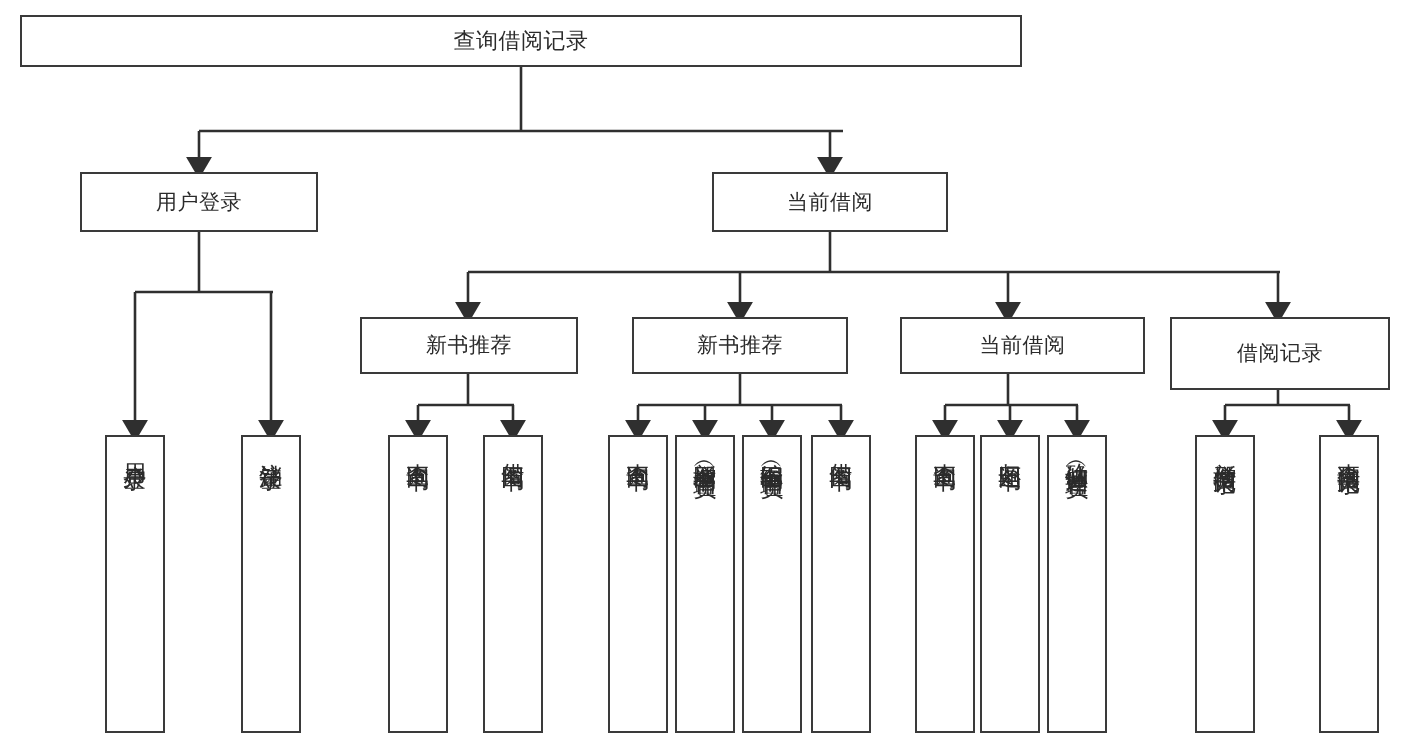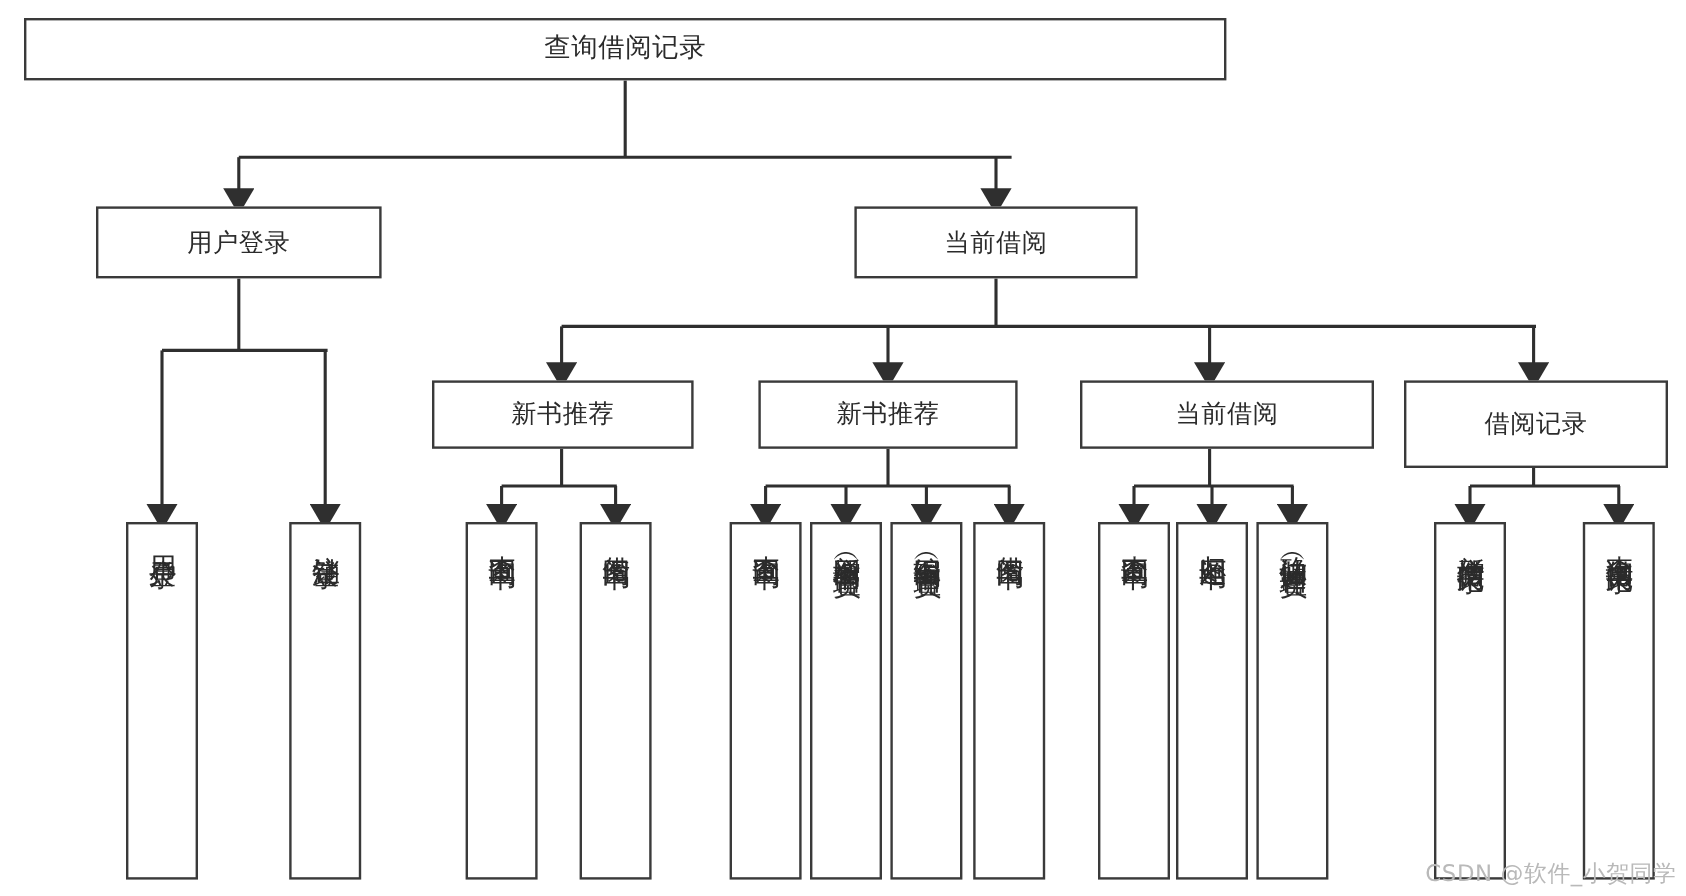--- a/index.html
+++ b/index.html
@@ -186,15 +186,14 @@
     <span class="label">确认归还（管理员）</span>
   </div>
 
   <div class="node vert" style="left:1195px; top:435px; width:60px; height:298px;">
     <span class="label">新增借阅记录</span>
   </div>
   <div class="node vert" style="left:1319px; top:435px; width:60px; height:298px;">
     <span class="label">查询借阅记录</span>
   </div>
 
-  <div class="watermark">CSDN @软件_小贺同学</div>
 
 </div>
 
 </body></html>

